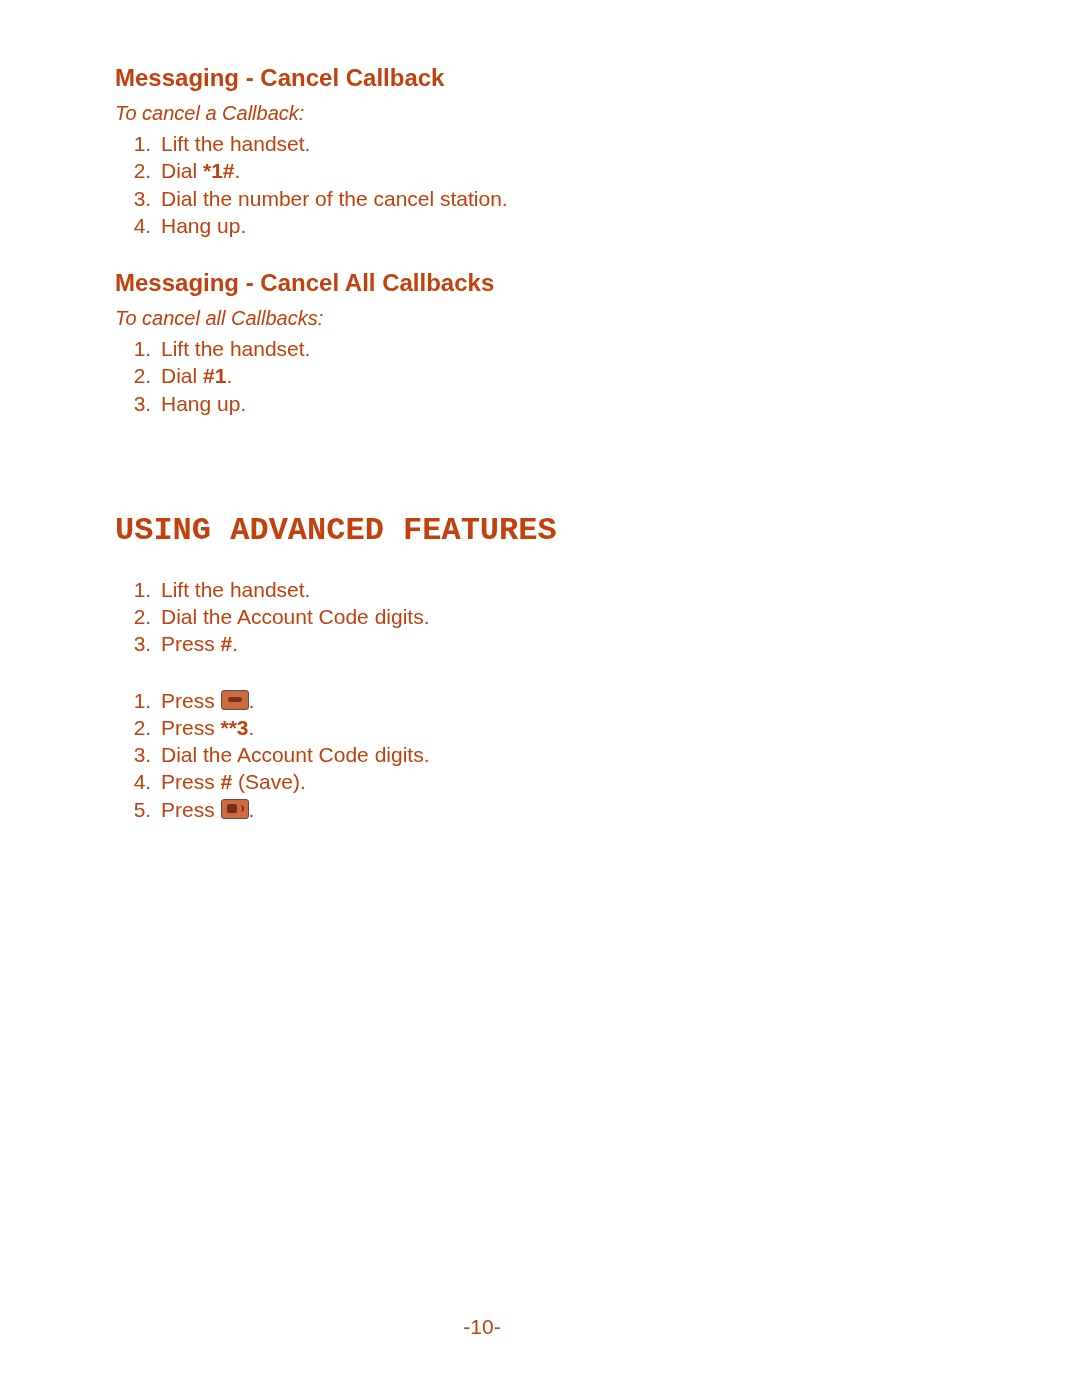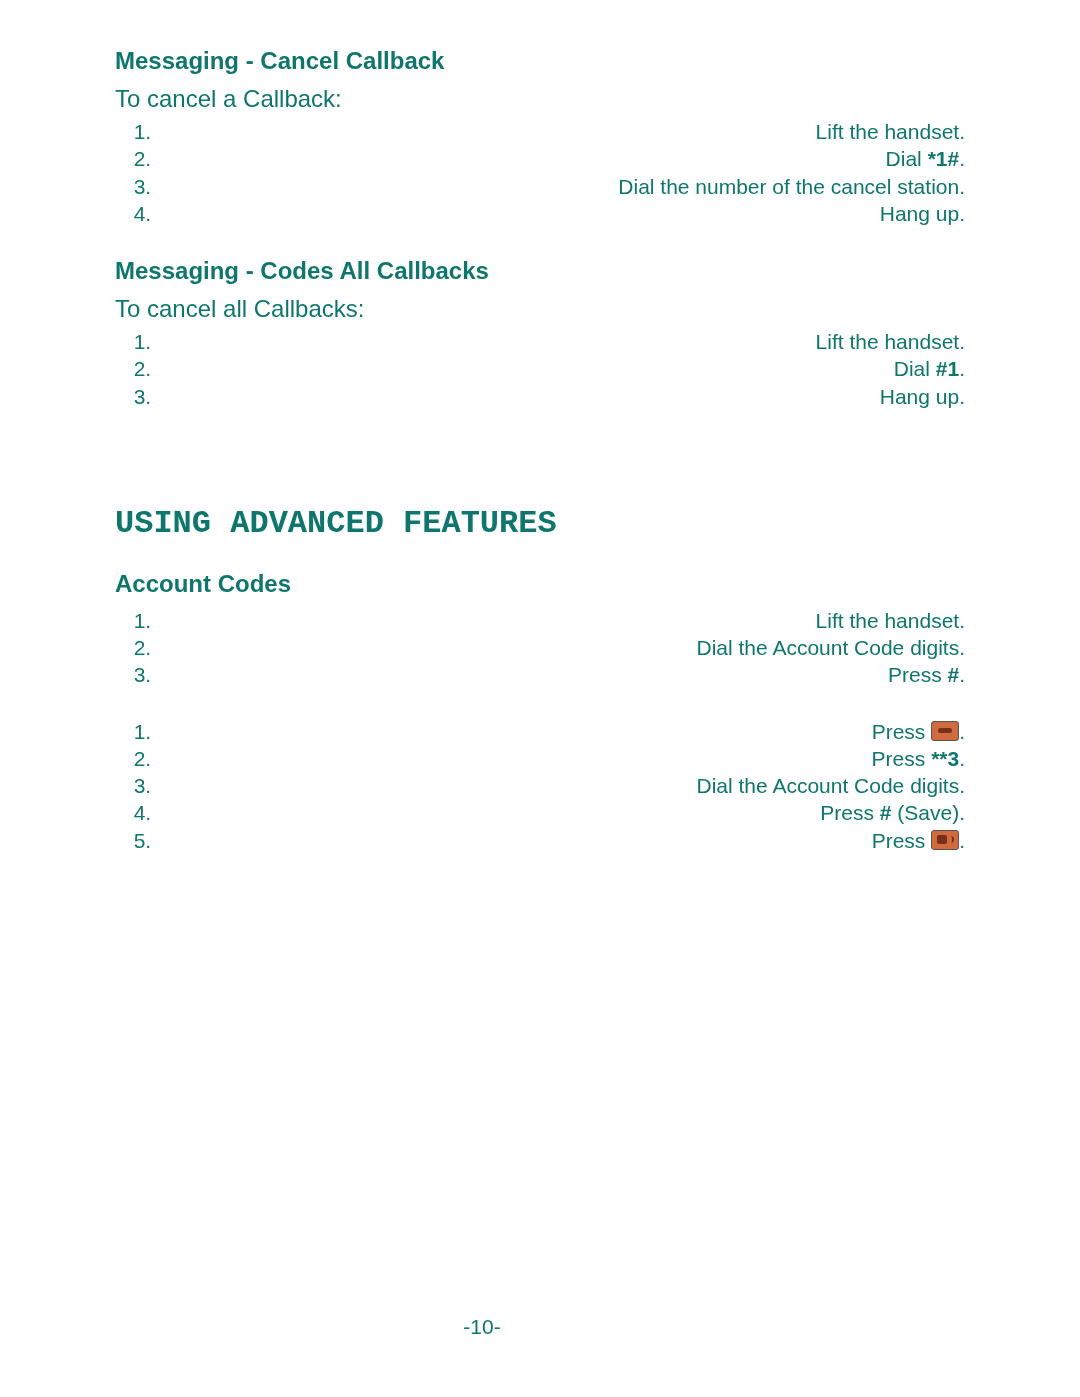--- a/index.html
+++ b/index.html
@@ -6,41 +6,41 @@
     margin: 0;
     padding: 0;
     background: #ffffff;
     width: 1080px;
     height: 1397px;
   }
   .page {
     box-sizing: border-box;
     width: 1080px;
     height: 1397px;
-    padding: 47px 115px 50px 115px;
+    padding: 64px 115px 50px 115px;
     font-family: Verdana, Geneva, sans-serif;
-    color: #0f766e;
+    color: #c2410c;
     position: relative;
   }
   .h3 {
     font-family: Arial, Helvetica, sans-serif;
     font-weight: bold;
     font-size: 24px;
     margin: 0 0 10px 0;
   }
   .subhead {
-    font-size: 24px;
+    font-style: italic;
+    font-size: 20px;
     margin: 5px 0 6px 0;
   }
   ol.steps {
     margin: 0 0 30px 0;
     padding-left: 42px;
     font-size: 21px;
     line-height: 1.25;
-    text-align: right;
   }
   ol.steps li {
     padding-left: 4px;
     margin: 1px 0;
   }
   .h1 {
     font-family: Liberation Mono, monospace;
     font-weight: bold;
     font-size: 32px;
     margin: 95px 0 28px 0;
@@ -103,31 +103,30 @@
 
   <div class="h3">Messaging - Cancel Callback</div>
   <div class="subhead">To cancel a Callback:</div>
   <ol class="steps">
       <li><span>Lift the handset.</span></li>
       <li><span>Dial </span><span class="bold">*1#</span><span>.</span></li>
       <li><span>Dial the number of the cancel station.</span></li>
       <li><span>Hang up.</span></li>
     </ol>
 
-  <div class="h3">Messaging - Codes All Callbacks</div>
+  <div class="h3">Messaging - Cancel All Callbacks</div>
   <div class="subhead">To cancel all Callbacks:</div>
   <ol class="steps">
       <li><span>Lift the handset.</span></li>
       <li><span>Dial </span><span class="bold">#1</span><span>.</span></li>
       <li><span>Hang up.</span></li>
     </ol>
 
   <div class="h1">USING ADVANCED FEATURES</div>
 
-  <div class="h3">Account Codes</div>
 
   <ol class="steps">
       <li><span>Lift the handset.</span></li>
       <li><span>Dial the Account Code digits.</span></li>
       <li><span>Press </span><span class="bold">#</span><span>.</span></li>
     </ol>
 
   <ol class="steps">
       <li><span>Press </span><span class="key-icon hook"></span><span>.</span></li>
       <li><span>Press </span><span class="bold">**3</span><span>.</span></li>

